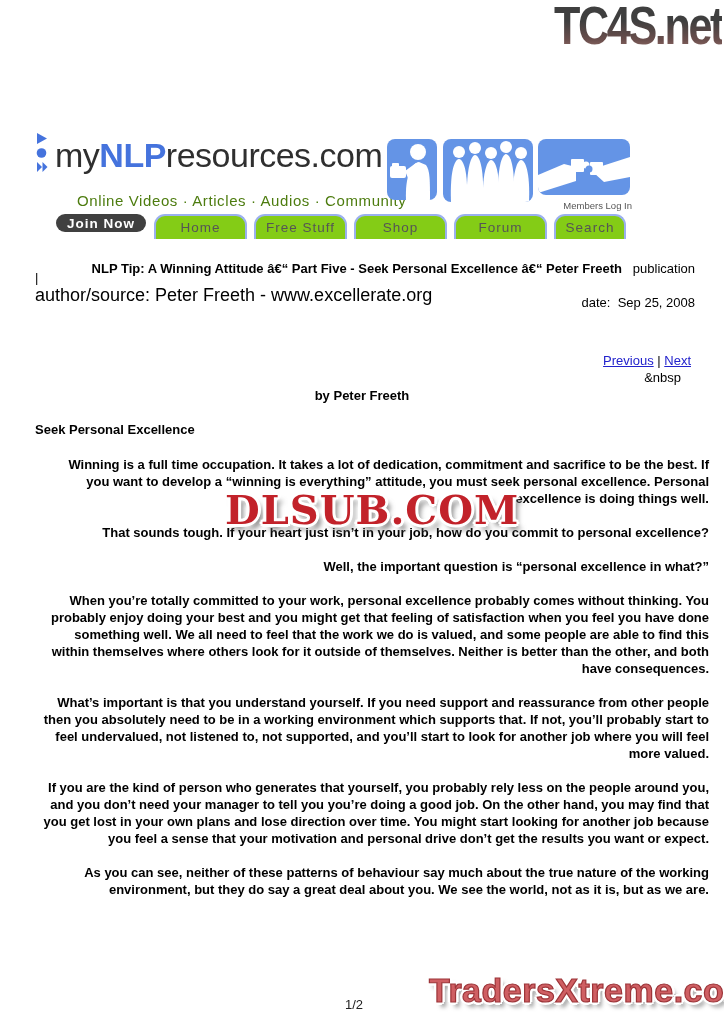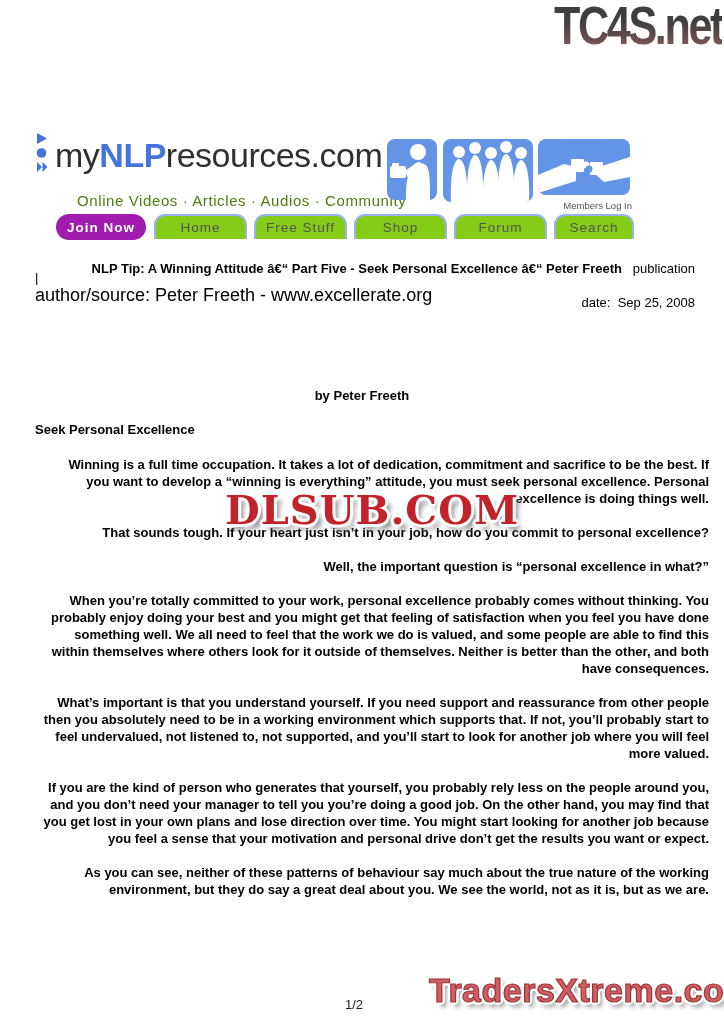--- a/index.html
+++ b/index.html
@@ -38,25 +38,25 @@
 
   
   .nav { position:absolute; left:56px; top:214px; display:flex; }
   .tab {
     width:93px; height:25px; margin-right:7px;
     border:2px solid #9ab0ef; border-bottom:none; border-radius:11px 11px 0 0;
     background:#84cc16; color:#555; font-size:13.5px; letter-spacing:1px;
     display:flex; align-items:center; justify-content:center; cursor:pointer;
   }
   .tab-join {
-    width:90px; height:26px; margin-right:8px;
-    background:#a21caf; border:none; border-radius:13px;
+    width:90px; height:18px; margin-right:8px;
+    background:#404040; border:none; border-radius:13px;
     color:#fff; font-weight:bold; letter-spacing:1px;
   }
-  .tab-search { width:80px; }
+  .tab-search { width:72px; }
 
   
   .title-block { position:absolute; left:35px; top:243px; width:660px; text-align:right;
                  font-size:13px; line-height:17px; white-space:pre-wrap; }
   .title-bold { font-weight:bold; }
   .pipe { position:absolute; left:35px; top:270px; font-size:13px; }
   .author { position:absolute; left:35px; top:285px; font-size:18px; }
 
   .pager { position:absolute; left:35px; top:353px; width:656px; text-align:right; font-size:13px; }
   .pager a { color:#2222cc; text-decoration:underline; cursor:pointer; }
@@ -161,20 +161,24 @@
     <div class="tab tab-search">Search</div>
   </div>
 
   <div class="title-block">
     <span class="title-bold">NLP Tip: A Winning Attitude â€“ Part Five - Seek Personal Excellence â€“ Peter Freeth</span><span>   publication</span>
     <div>date:  Sep 25, 2008</div>
   </div>
   <div class="pipe">|</div>
   <div class="author">author/source: Peter Freeth - www.excellerate.org</div>
 
+  <div class="pager">
+    <a>Previous</a><span class="sep"> | </span><a>Next</a>
+    <div class="nbsp-line">&amp;nbsp</div>
+  </div>
 
   <div class="byline">by Peter Freeth</div>
   <div class="heading">Seek Personal Excellence</div>
 
   <div class="content">
     <p> Winning is a full time occupation. It takes a lot of dedication, commitment and sacrifice to be the best. If you want to develop a “winning is everything” attitude, you must seek personal excellence. Personal excellence is doing things well.</p>
     <p> That sounds tough. If your heart just isn’t in your job, how do you commit to personal excellence?</p>
     <p> Well, the important question is “personal excellence in what?”</p>
     <p> When you’re totally committed to your work, personal excellence probably comes without thinking. You probably enjoy doing your best and you might get that feeling of satisfaction when you feel you have done something well. We all need to feel that the work we do is valued, and some people are able to find this within themselves where others look for it outside of themselves. Neither is better than the other, and both have consequences.</p>
     <p> What’s important is that you understand yourself. If you need support and reassurance from other people then you absolutely need to be in a working environment which supports that. If not, you’ll probably start to feel undervalued, not listened to, not supported, and you’ll start to look for another job where you will feel more valued.</p>

